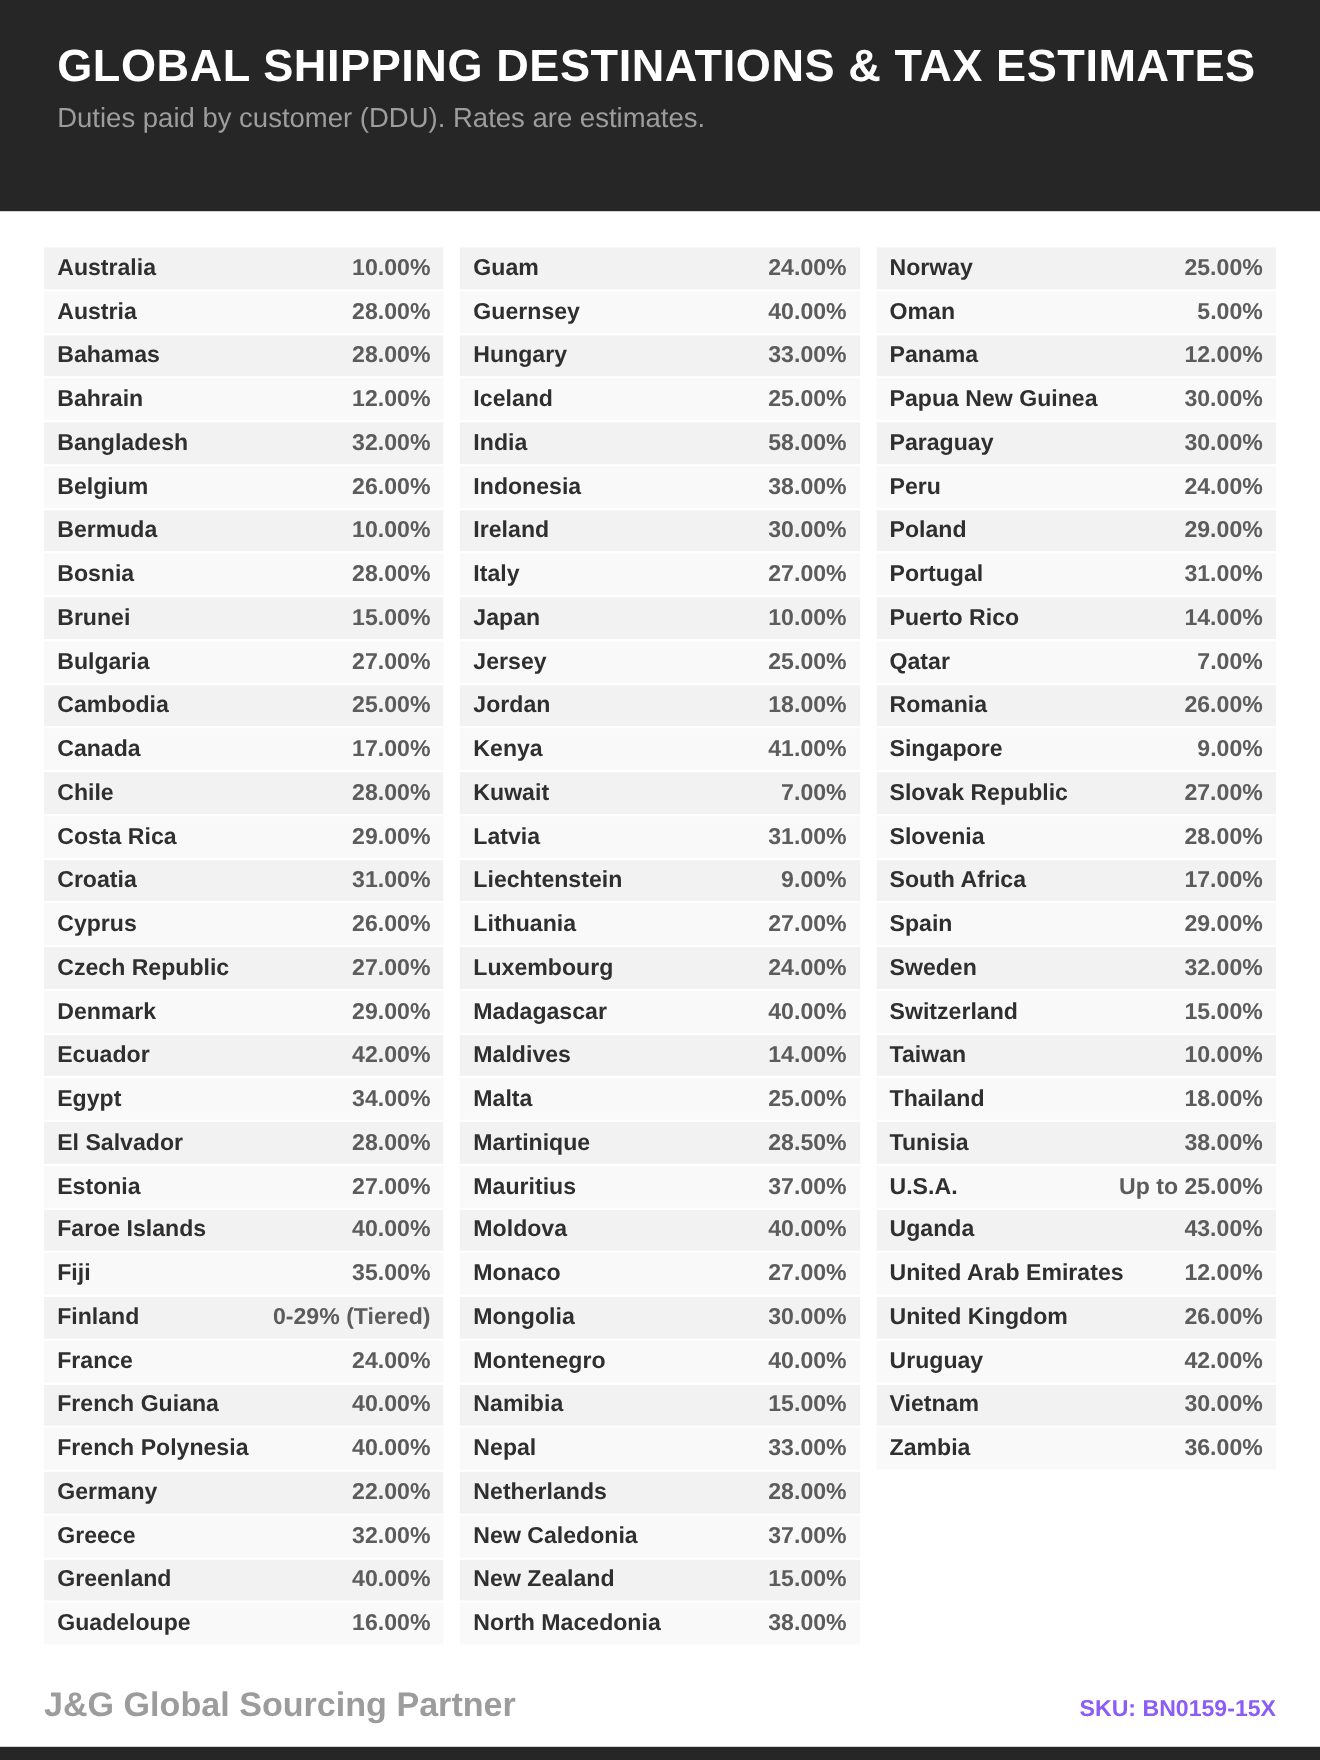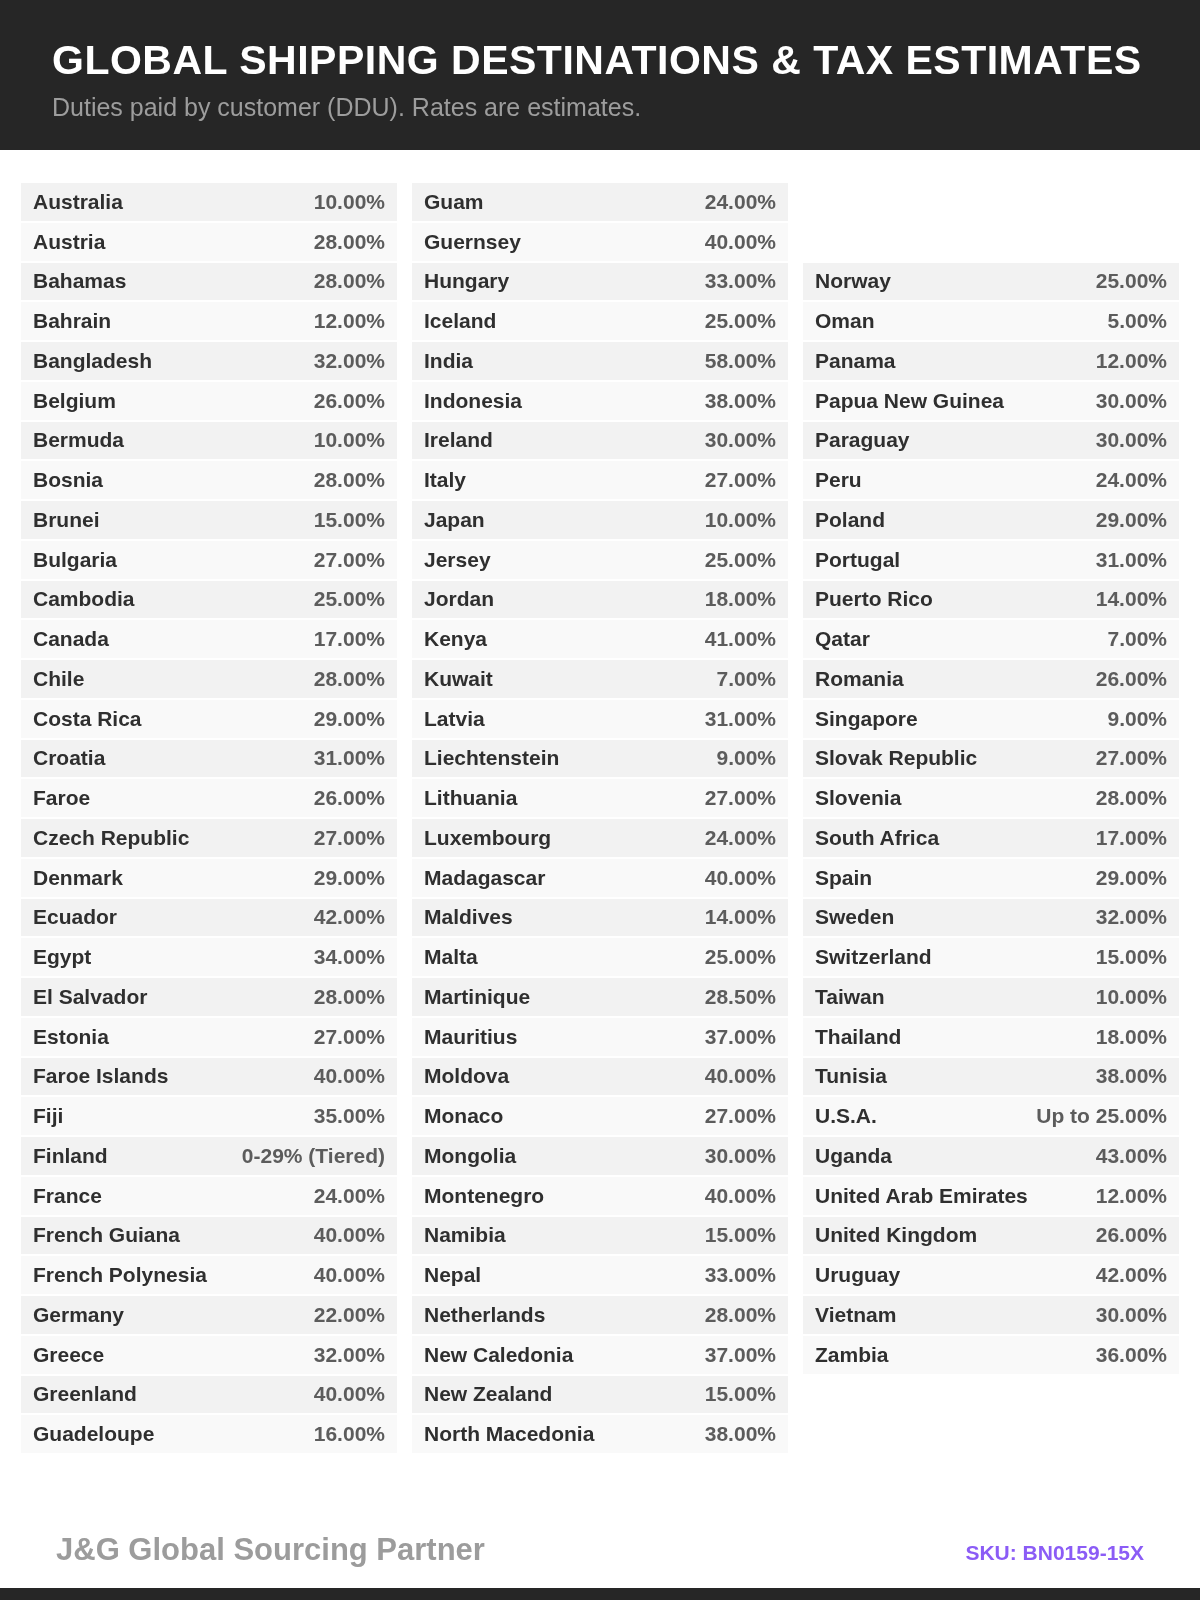--- a/index.html
+++ b/index.html
@@ -5,43 +5,42 @@
   * { margin: 0; padding: 0; box-sizing: border-box; }
   html, body { width: 1200px; height: 1600px; }
   body {
     font-family: "Liberation Sans", "DejaVu Sans", sans-serif;
     background: #ffffff;
     position: relative;
     overflow: hidden;
   }
   .header {
     background: #262626;
-    height: 150px;
+    height: 192px;
     padding: 40px 50px 0 52px;
   }
   .header h1 {
     color: #ffffff;
     font-size: 41px;
     font-weight: 700;
     letter-spacing: 0.5px;
     line-height: 1.0;
     white-space: nowrap;
   }
   .header p {
     color: #9d9d9d;
     font-size: 25px;
     font-weight: 400;
     margin-top: 12px;
   }
   .table-wrap {
     display: flex;
     gap: 15px;
-    padding: 0 21px;
+    padding: 0 40px;
     margin-top: 33px;
-    align-items: center;
   }
   .col {
     flex: 1 1 0;
     min-width: 0;
   }
   .row {
     height: 39.75px;
     display: flex;
     align-items: center;
     justify-content: space-between;
@@ -64,21 +63,21 @@
     margin-left: 8px;
   }
   .footer {
     position: absolute;
     left: 0;
     right: 0;
     bottom: 32px;
     display: flex;
     justify-content: space-between;
     align-items: baseline;
-    padding: 0 56px;
+    padding: 0 40px;
   }
   .brand {
     color: #9c9c9c;
     font-size: 31px;
     font-weight: 700;
   }
   .sku {
     color: #8b5cf6;
     font-size: 21px;
     font-weight: 700;
@@ -156,21 +155,21 @@
       </div>
       <div class="row">
         <span class="country">Costa Rica</span>
         <span class="rate">29.00%</span>
       </div>
       <div class="row">
         <span class="country">Croatia</span>
         <span class="rate">31.00%</span>
       </div>
       <div class="row">
-        <span class="country">Faroe</span>
+        <span class="country">Cyprus</span>
         <span class="rate">26.00%</span>
       </div>
       <div class="row">
         <span class="country">Czech Republic</span>
         <span class="rate">27.00%</span>
       </div>
       <div class="row">
         <span class="country">Denmark</span>
         <span class="rate">29.00%</span>
       </div>

